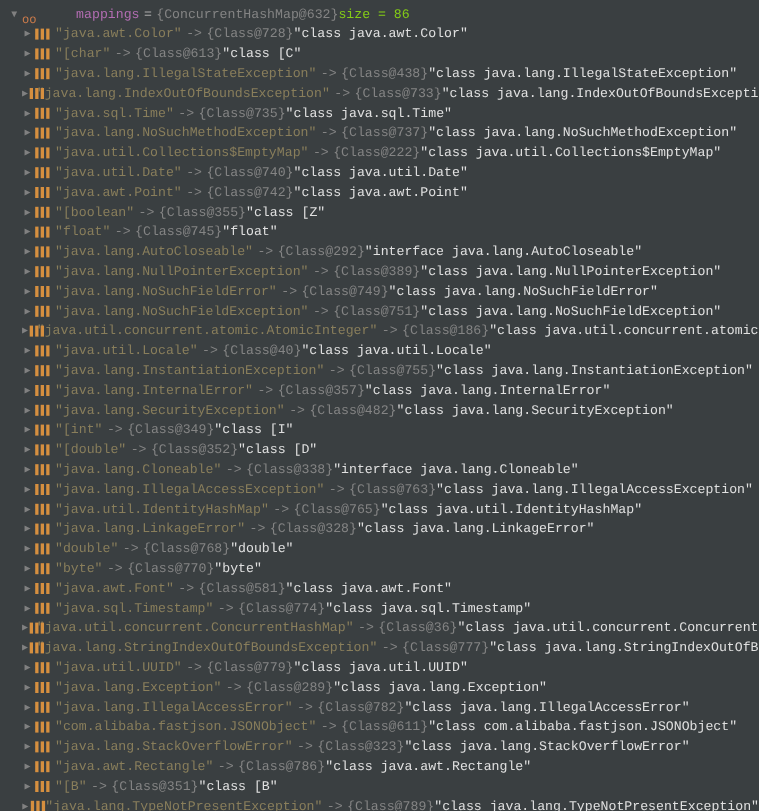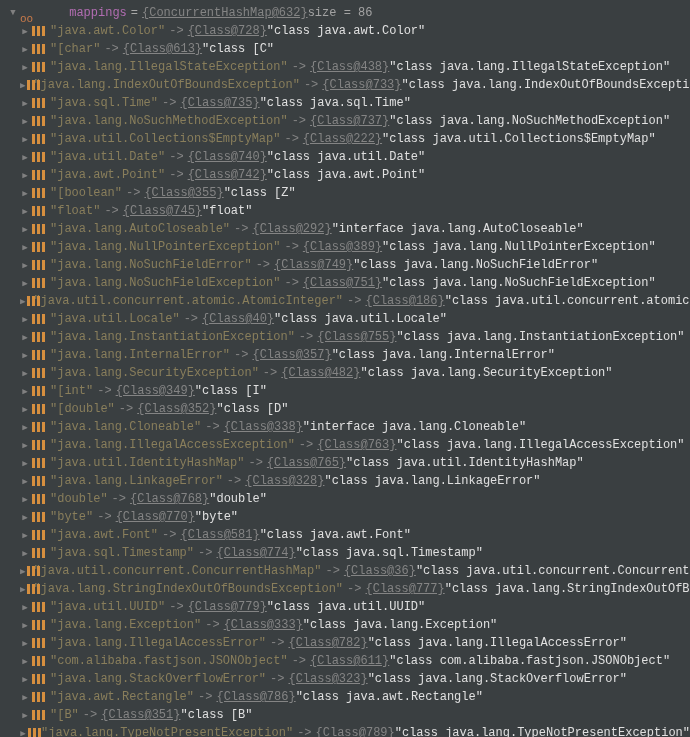--- a/index.html
+++ b/index.html
@@ -70,34 +70,33 @@
     .var-name {
       color: #b26db2;
       margin-left: 32px;
     }
     .equals {
       color: #a8a8a8;
       margin: 0 4px;
     }
     .class-ref {
       color: #848484;
-      text-decoration: underline;
     }
     .key-str {
       color: #897e5b;
     }
     .arrow {
       color: #848484;
       margin: 0 4px;
     }
     .value-str {
       color: #e0e0e0;
     }
     .size-label {
-      color: #a3a3a3;
+      color: #84cc16;
       text-align: center;
     }
     .indent-1 {
       padding-left: 6px;
     }
     .indent-2 {
       padding-left: 18px;
     }
   </style>
 </head>
@@ -476,21 +475,21 @@
       <span> </span>
       <span class="value-str">"class java.util.UUID"</span>
     </div>
     <div class="row indent-2">
       <span class="expand-arrow">▶</span>
       <span class="icon-bars">
         <span class="icon-bars-inner"></span>
       </span>
       <span class="key-str">"java.lang.Exception"</span>
       <span class="arrow"> -&gt; </span>
-      <span class="class-ref">{Class@333}</span>
+      <span class="class-ref">{Class@289}</span>
       <span> </span>
       <span class="value-str">"class java.lang.Exception"</span>
     </div>
     <div class="row indent-2">
       <span class="expand-arrow">▶</span>
       <span class="icon-bars">
         <span class="icon-bars-inner"></span>
       </span>
       <span class="key-str">"java.lang.IllegalAccessError"</span>
       <span class="arrow"> -&gt; </span>

